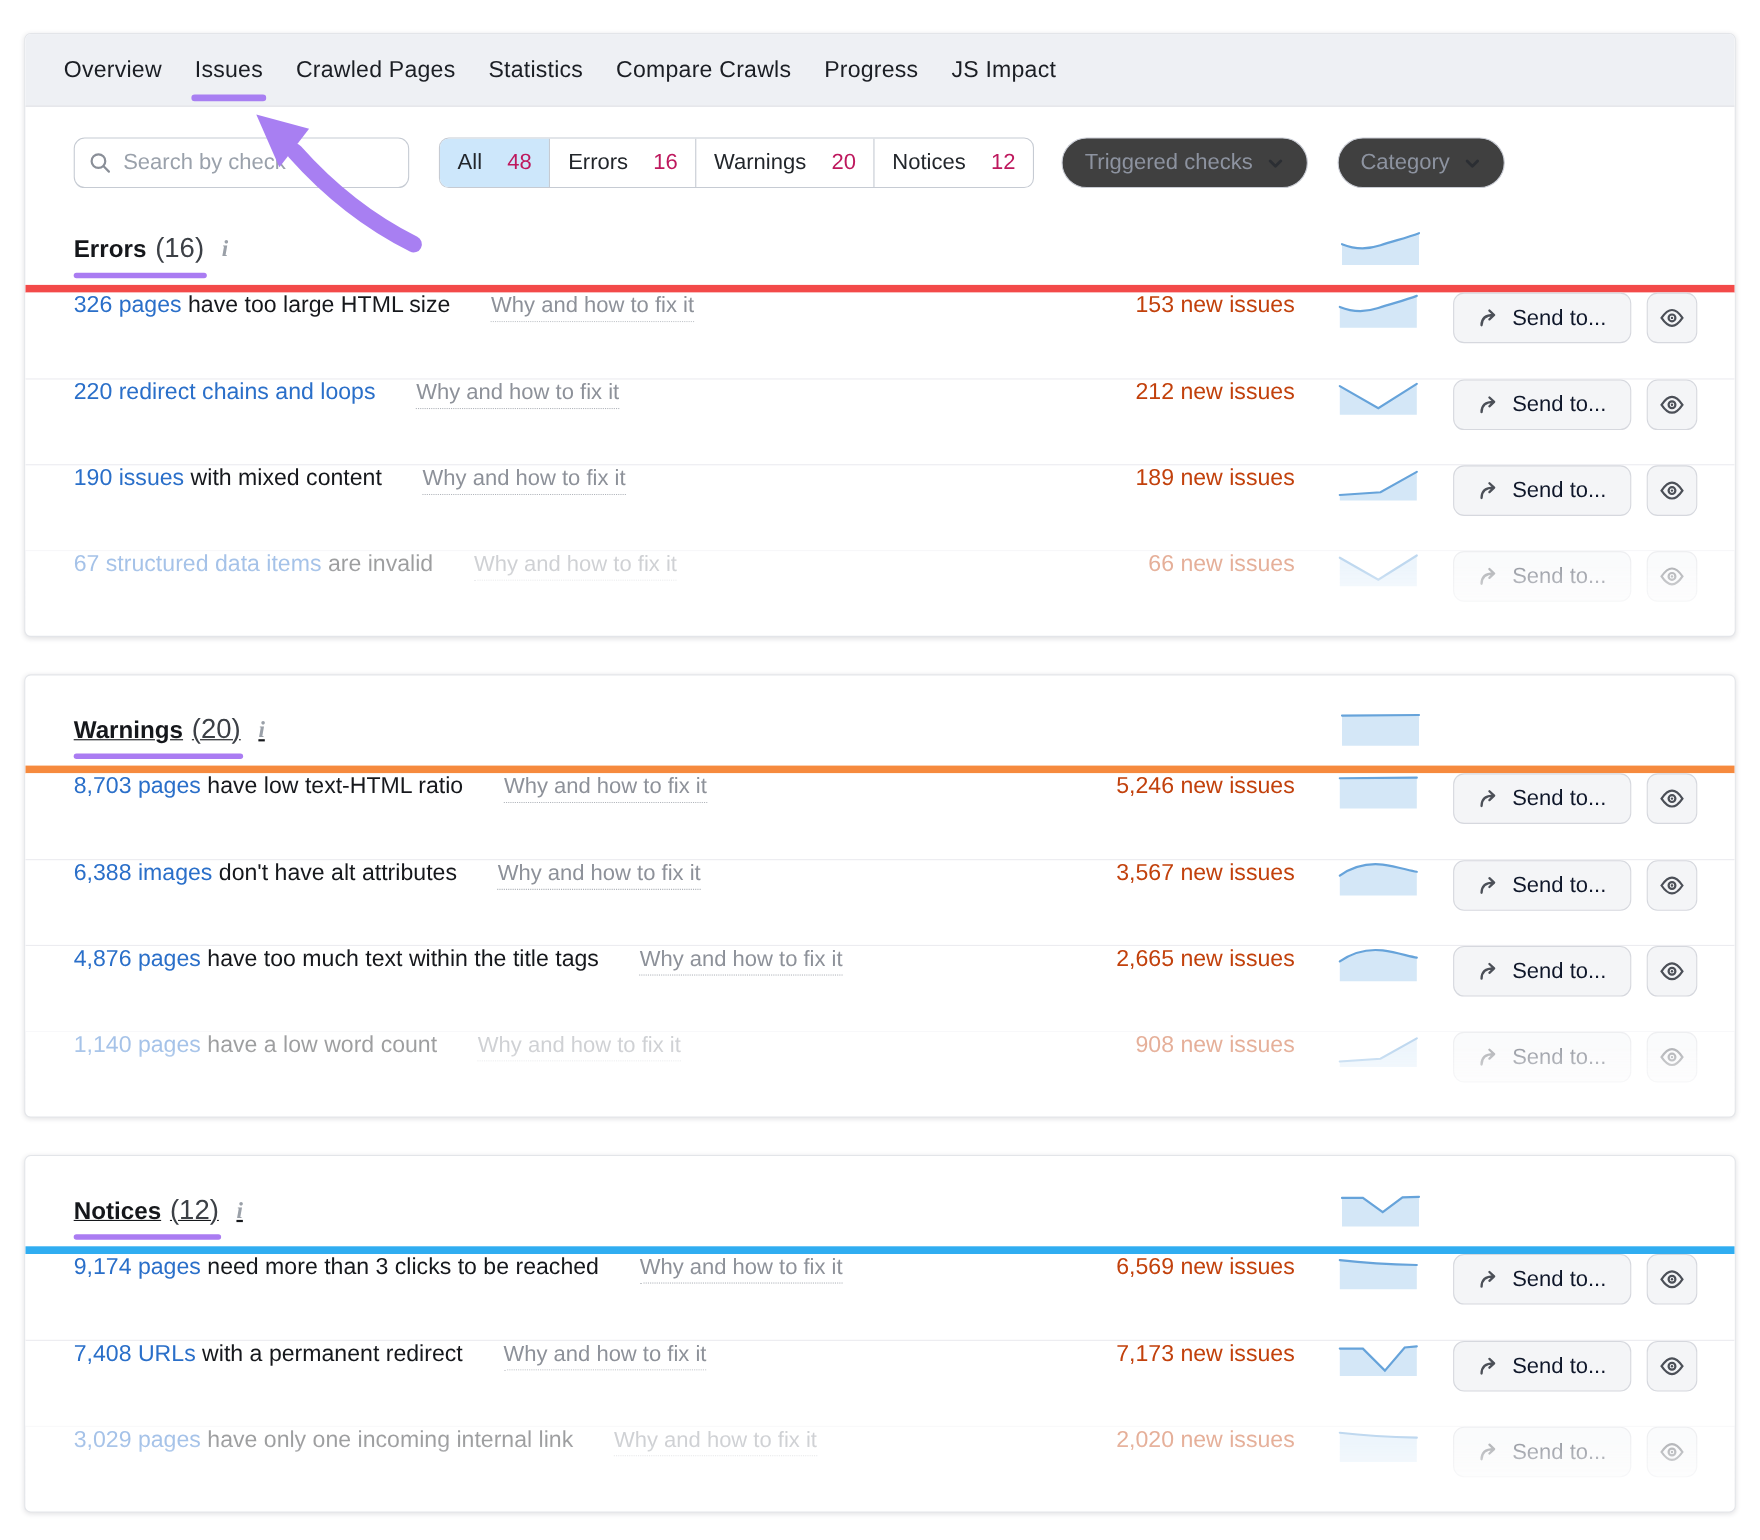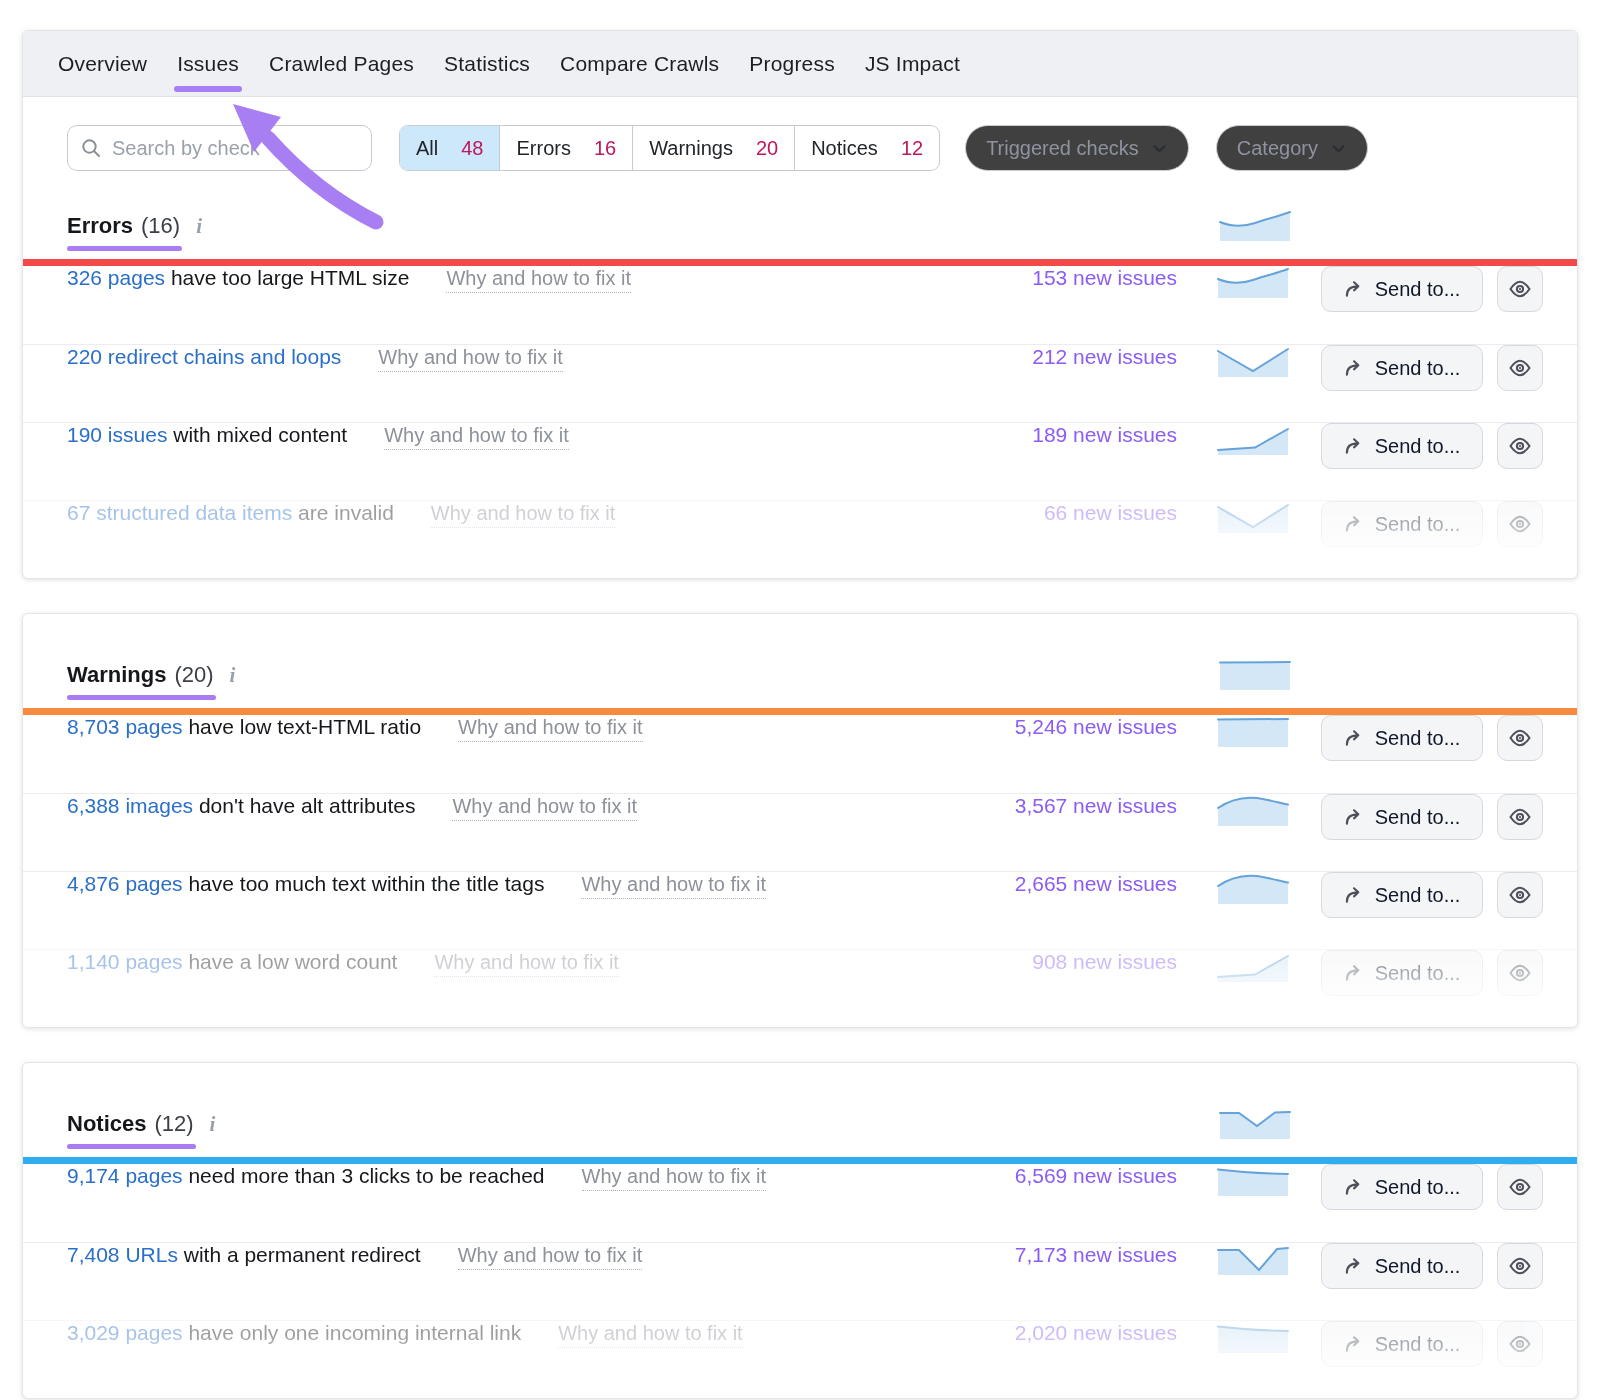--- a/index.html
+++ b/index.html
@@ -41,42 +41,42 @@
 
   .pill { display:flex; align-items:center; height:46px; border:1px solid #c9ccd4;
     border-radius:24px; padding:0 20px; font-size:20px; color:#8d93a0;
     background:#404040; cursor:pointer; }
   .pill svg { margin-left:12px; }
   .pill.first { margin-left:25px; }
   .pill + .pill { margin-left:27px; }
 
   
   .sec-header { display:flex; align-items:center; margin-top:36px; height:38px; }
-  .panel.plain .sec-header { margin-top:16px; }
+  .panel.plain .sec-header { margin-top:4px;text-decoration:underline; }
   .title-wrap { position:relative; display:inline-block; }
   .sec-title { font-size:22px; font-weight:700; color:#15171b; }
-  .sec-count { font-size:22px; font-weight:400; color:#3c4046; margin-left:8px; }
+  .sec-count { font-size:25px; font-weight:400; color:#3c4046; margin-left:8px; }
   .title-underline { position:absolute; left:0; right:-2px; bottom:-12px; height:5px;
     border-radius:3px; background:#aa7cf2; }
   .info-icon { margin-left:16px; font-family:"Liberation Serif","DejaVu Serif",serif;
     font-style:italic; font-weight:700; font-size:21px; color:#9aa0a8; cursor:pointer; }
   .head-spacer { flex:1; }
   .head-spark { width:76px; height:34px; margin-right:250px; }
 
   .section-bar { height:7px; width:100%; }
 
   
   .row { display:flex; align-items:flex-start; height:78px; padding:0 34px 0 44px;
     border-top:1px solid #ececf0; background:#fff; }
   .rows .row:first-child { border-top:none; }
   .row-text { flex:1; font-size:21px; color:#16181c; white-space:nowrap; overflow:hidden; }
   .issue-link { color:#2a6fc9; cursor:pointer; }
   .fix-link { display:inline-block; margin-left:37px; font-size:20px; color:#8d9199;
     border-bottom:1px dotted #b0b4ba; padding-bottom:2px; cursor:pointer; }
-  .new-issues { width:180px; text-align:right; font-size:21px; color:#8b5cf6;
+  .new-issues { width:180px; text-align:right; font-size:21px; color:#c2410c;
     white-space:nowrap; cursor:pointer; }
   .spark { width:76px; height:34px; margin-left:38px; flex:none; }
   .send-btn { display:flex; align-items:center; justify-content:center; gap:10px;
     margin-left:30px; width:162px; height:46px; background:#f4f5f7;
     border:1px solid #d6d8de; border-radius:10px; font-size:20px; color:#0f172a;
     cursor:pointer; flex:none; }
   .eye-btn { display:flex; align-items:center; justify-content:center; margin-left:14px;
     width:46px; height:46px; background:#f4f5f7; border:1px solid #d6d8de;
     border-radius:10px; cursor:pointer; flex:none; }
   .row.faded { opacity:.42; -webkit-mask-image:linear-gradient(#000 20%,transparent 96%);

